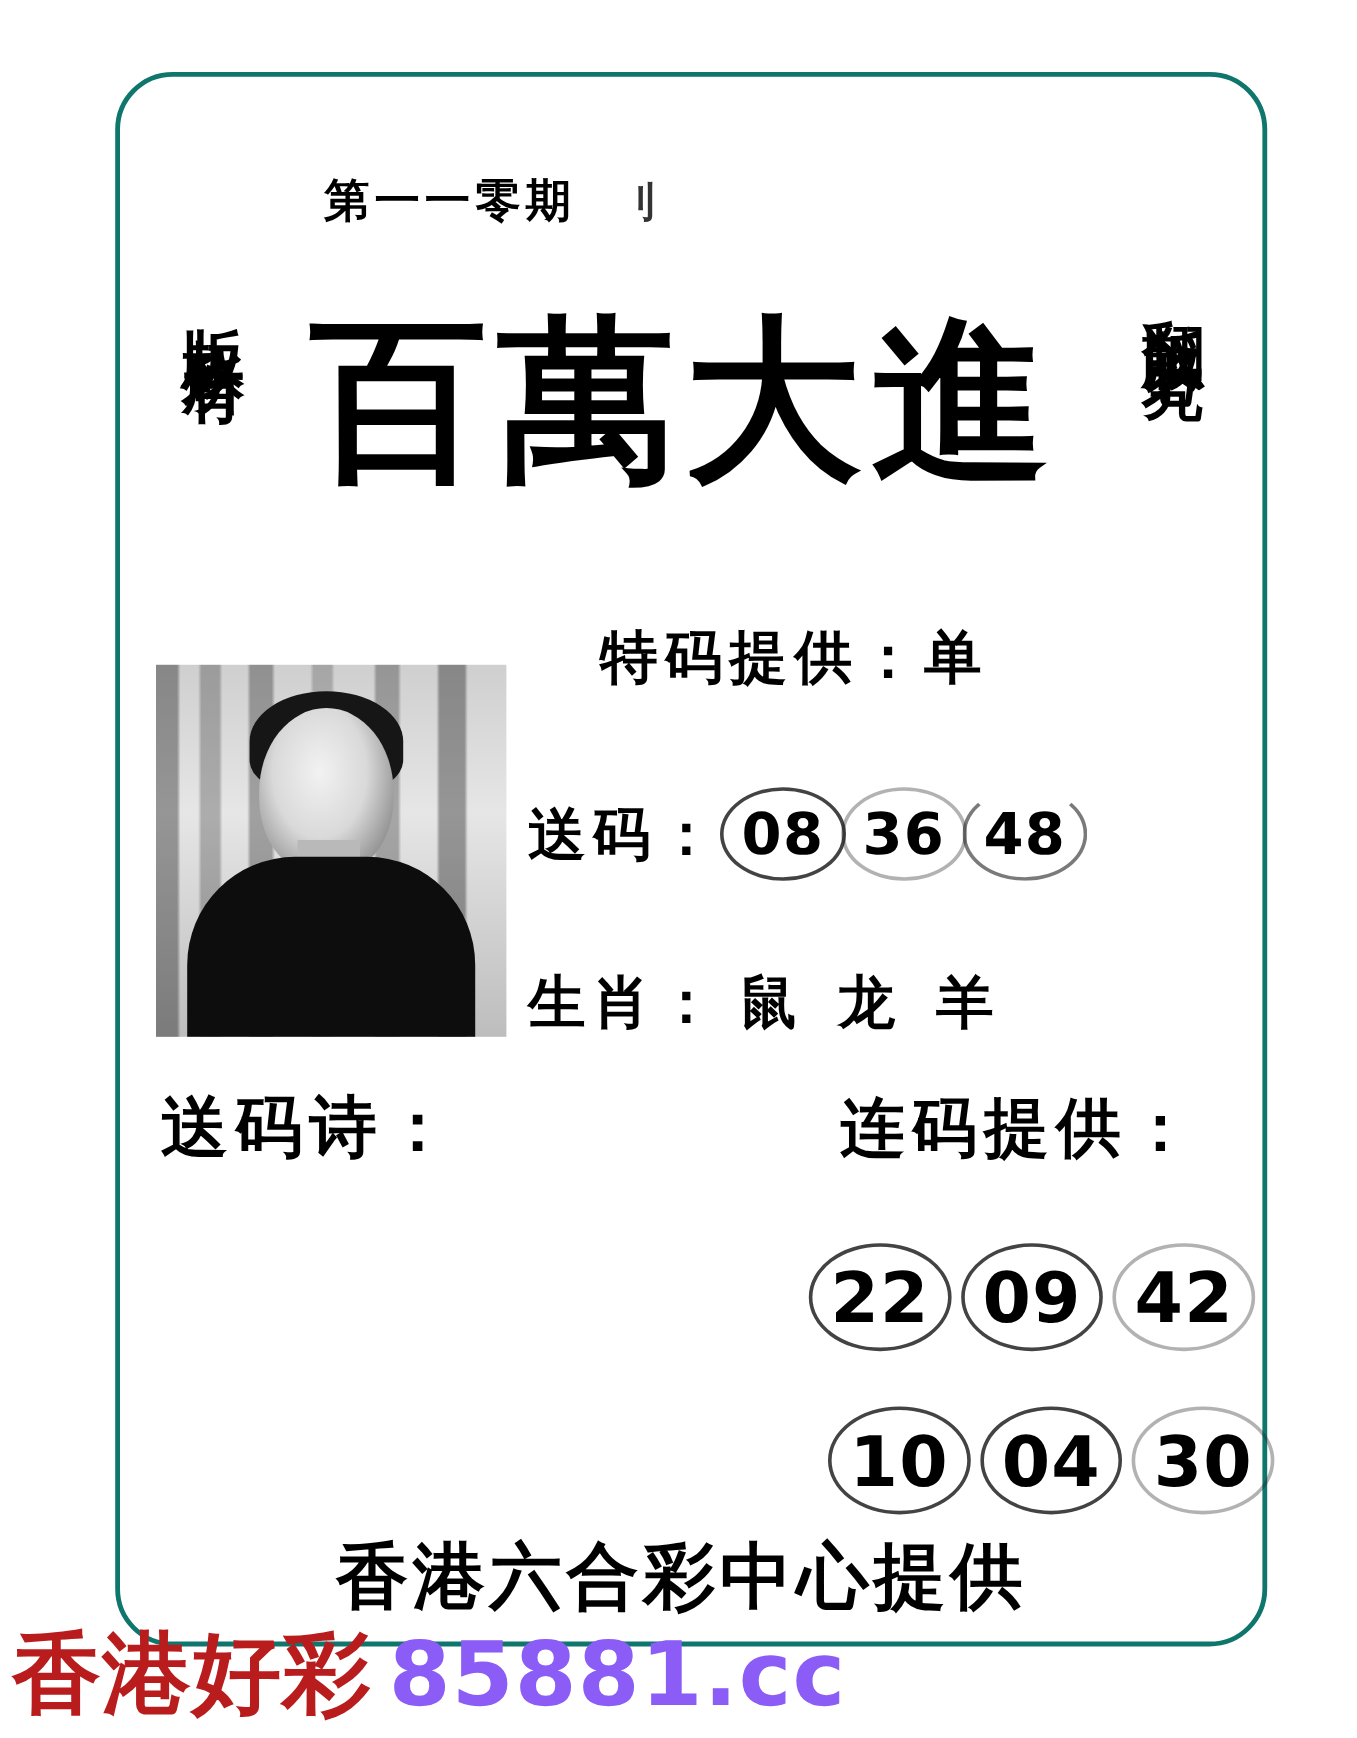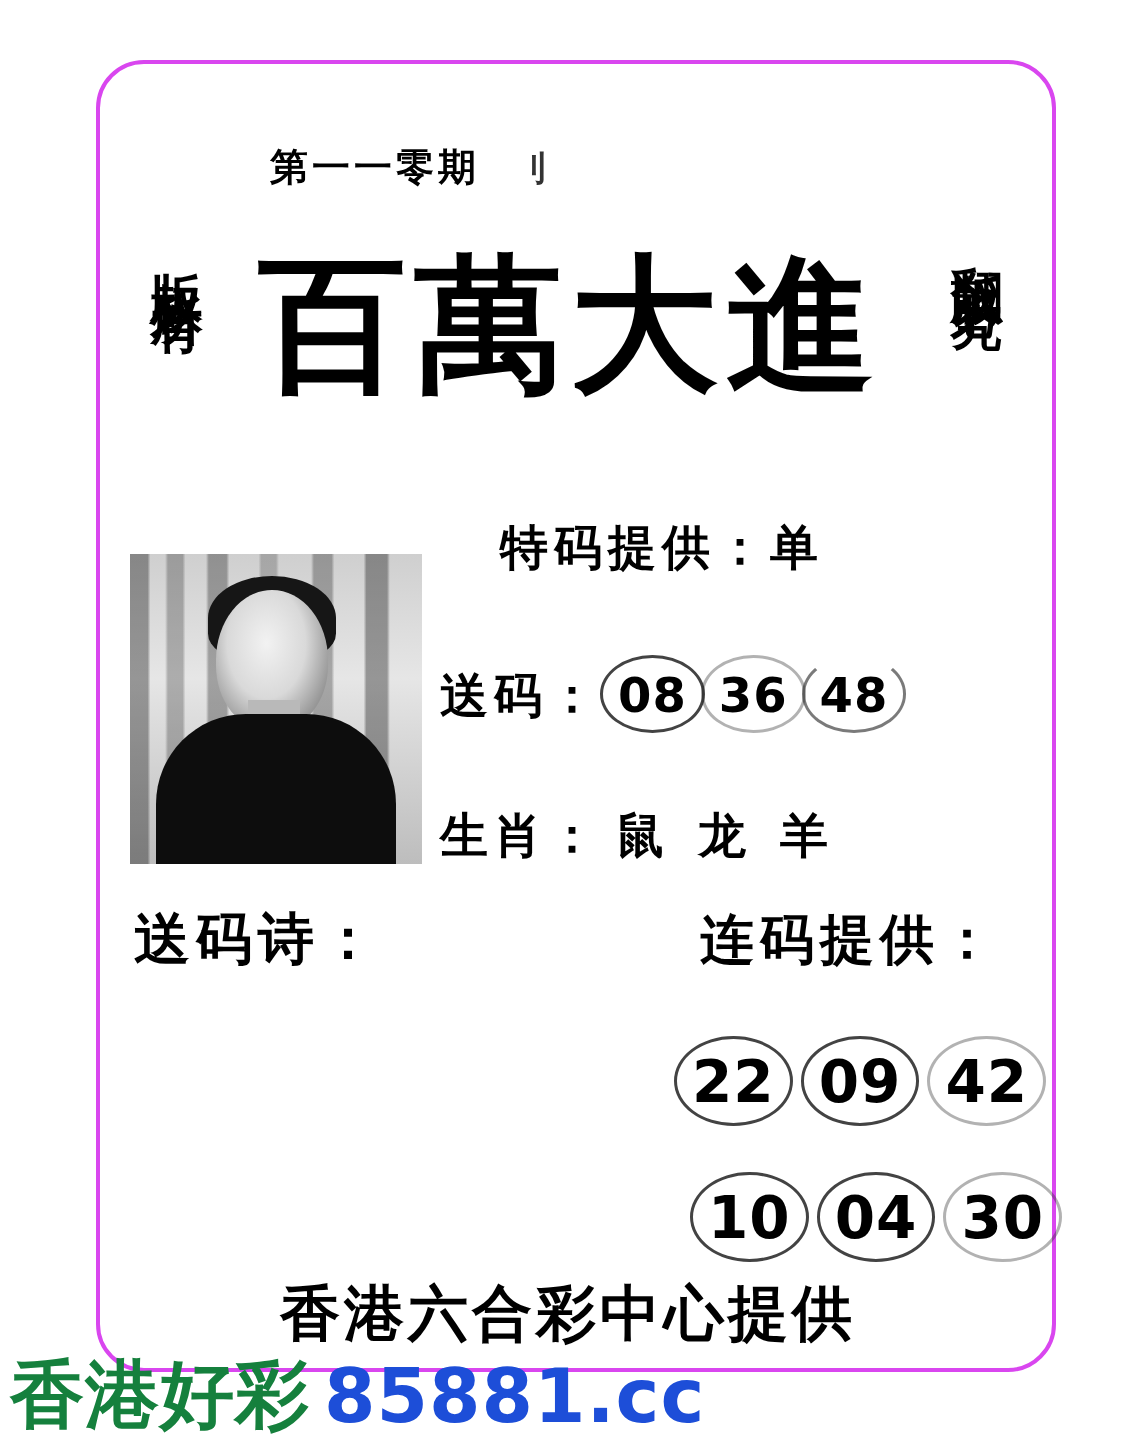--- a/index.html
+++ b/index.html
@@ -15,21 +15,21 @@
     color: #000000;
     overflow: hidden;
   }
 
   .poster {
     position: absolute;
     left: 96px;
     top: 60px;
     width: 960px;
     height: 1312px;
-    border: 4px solid #d946ef;
+    border: 4px solid #0f766e;
     border-radius: 48px;
     box-sizing: border-box;
     background: #fff;
   }
 
   
   .issue {
     position: absolute;
     left: 170px;
     top: 78px;
@@ -63,21 +63,21 @@
   .main-title {
     position: absolute;
     left: 140px;
     top: 195px;
     width: 660px;
     text-align: center;
     font-size: 148px;
     font-weight: 900;
     letter-spacing: 8px;
     line-height: 1.05;
-    font-family: Liberation Mono, monospace;
+    font-family: Liberation Serif, serif;
     white-space: nowrap;
   }
 
   
   .photo {
     position: absolute;
     left: 30px;
     top: 490px;
     width: 292px;
     height: 310px;
@@ -226,22 +226,22 @@
     width: 740px;
     height: 92px;
     display: flex;
     align-items: center;
     font-family: "DejaVu Sans", "Liberation Sans", sans-serif;
     font-weight: 900;
     font-size: 74px;
     letter-spacing: 1px;
     white-space: nowrap;
   }
-  .wm-cn { color: #15803d; }
-  .wm-num { color: #1d4ed8; margin-left: 14px; }
+  .wm-cn { color: #b91c1c; }
+  .wm-num { color: #8b5cf6; margin-left: 14px; }
 </style>
 </head>
 <body>
 
 <div class="poster">
 
   <div class="issue">
     <span>第一一零期</span>
     <span class="issue-mark">刂</span>
   </div>

